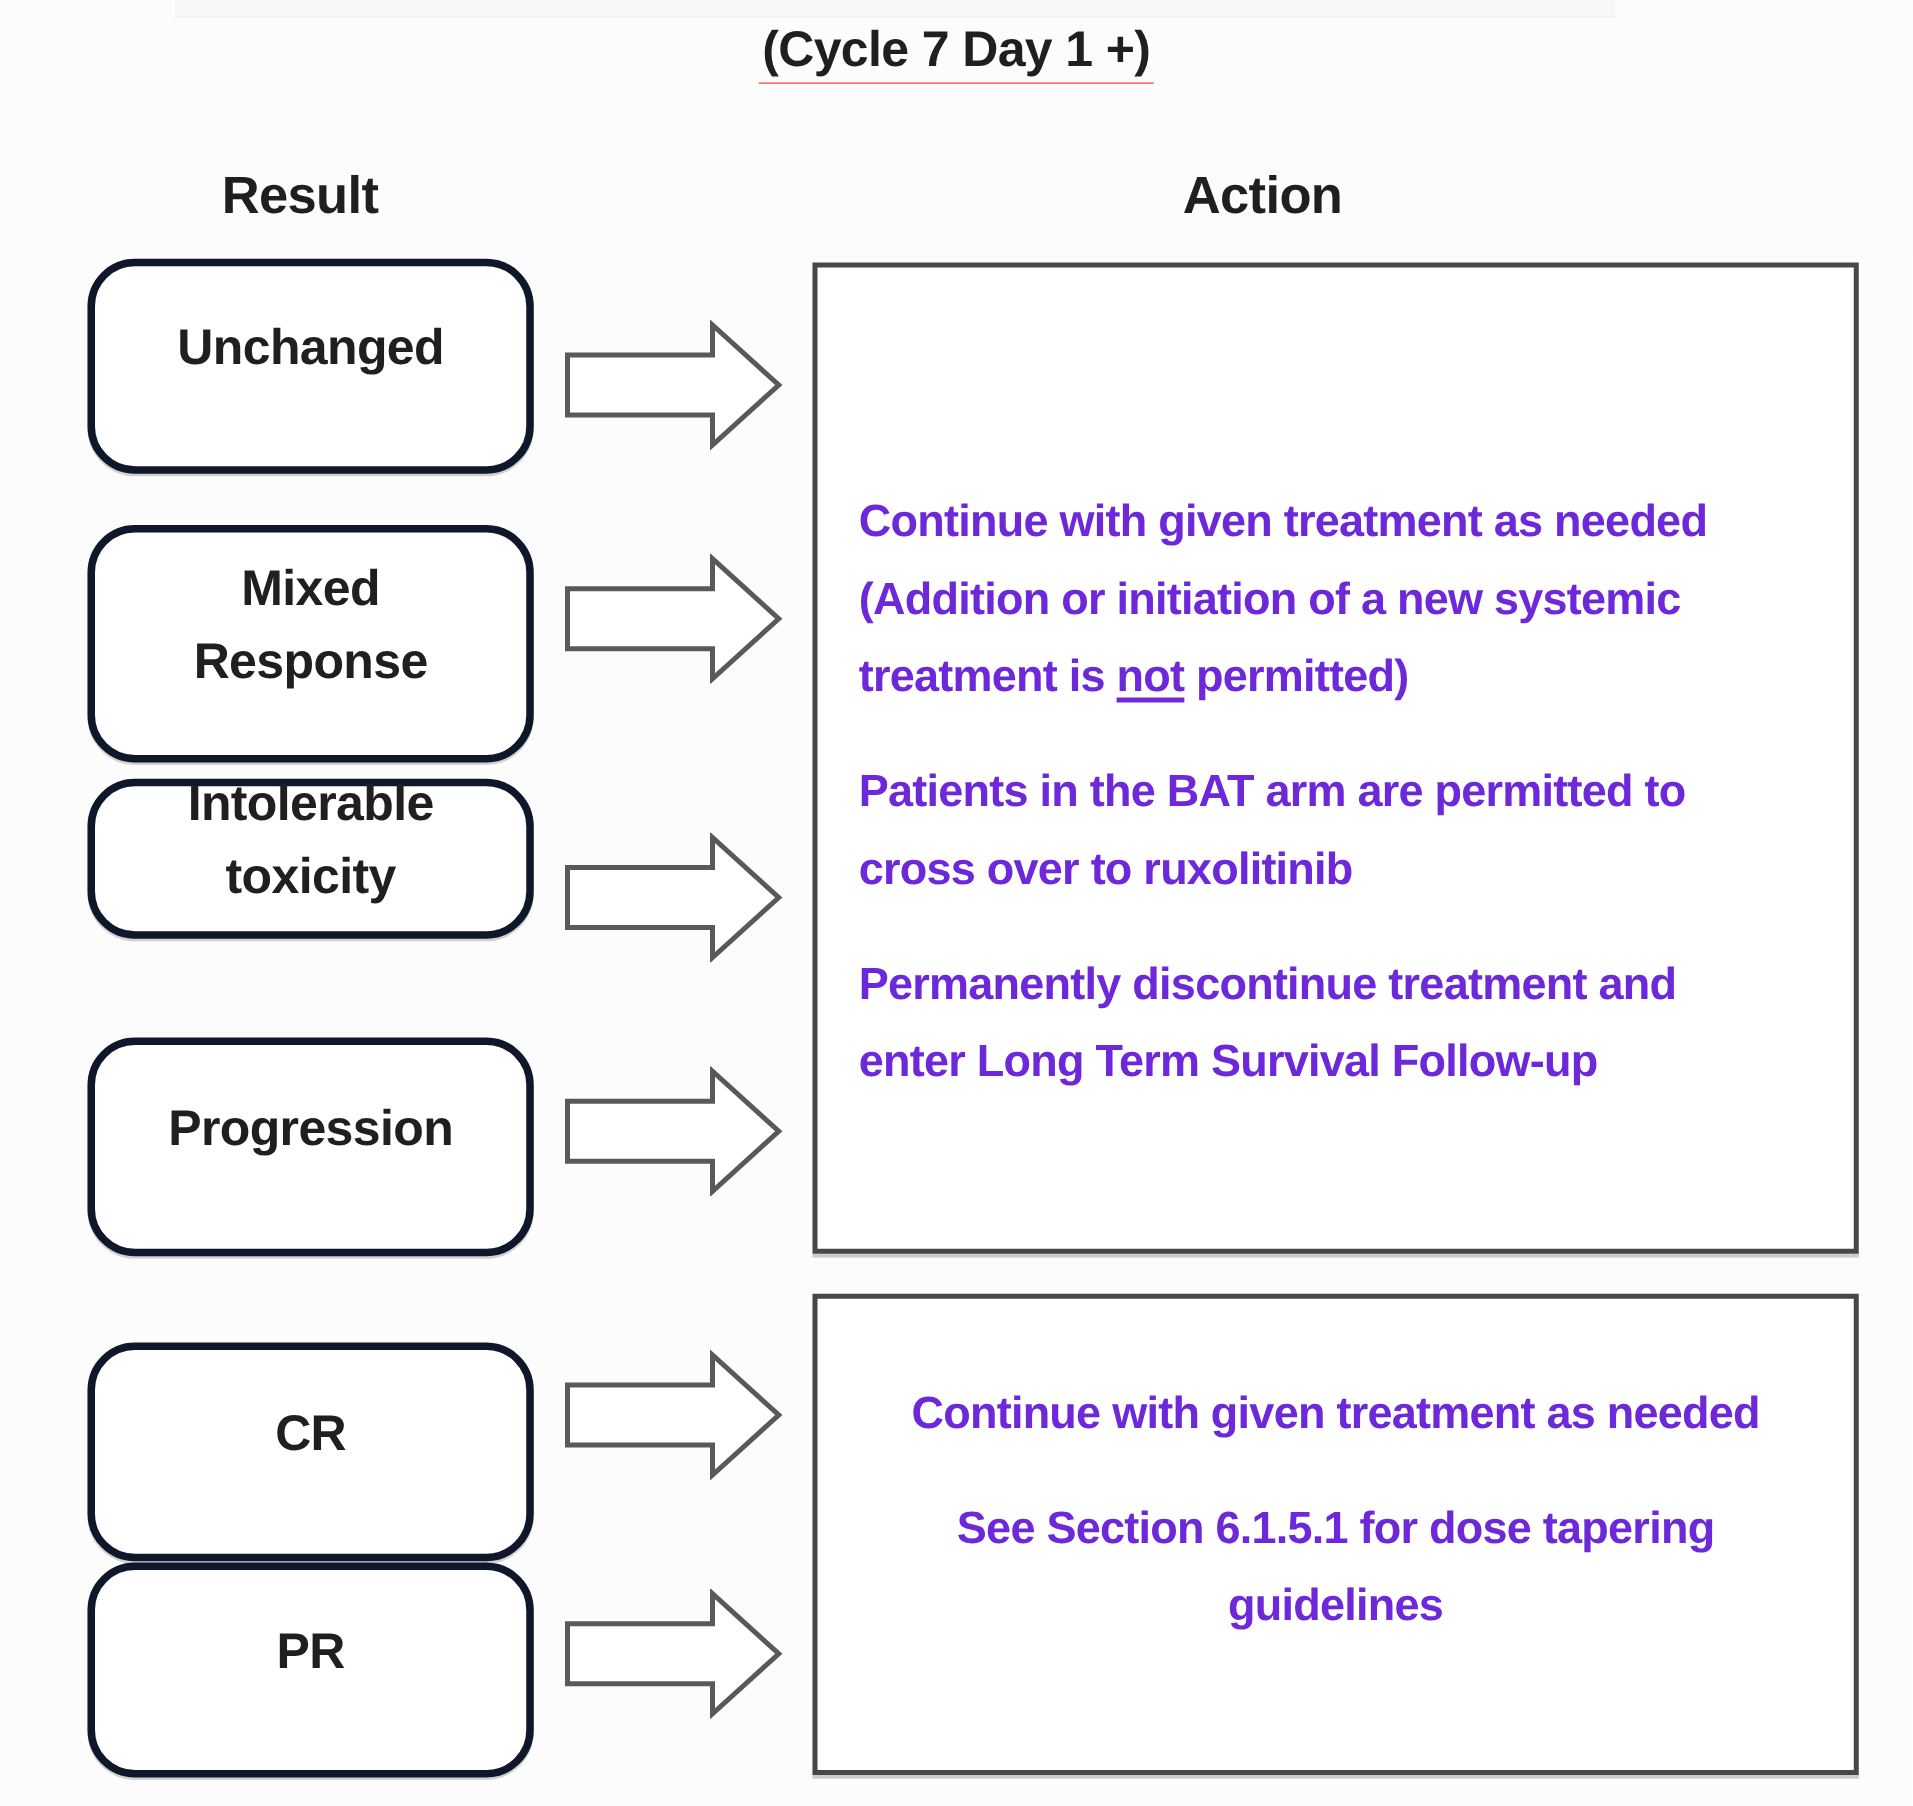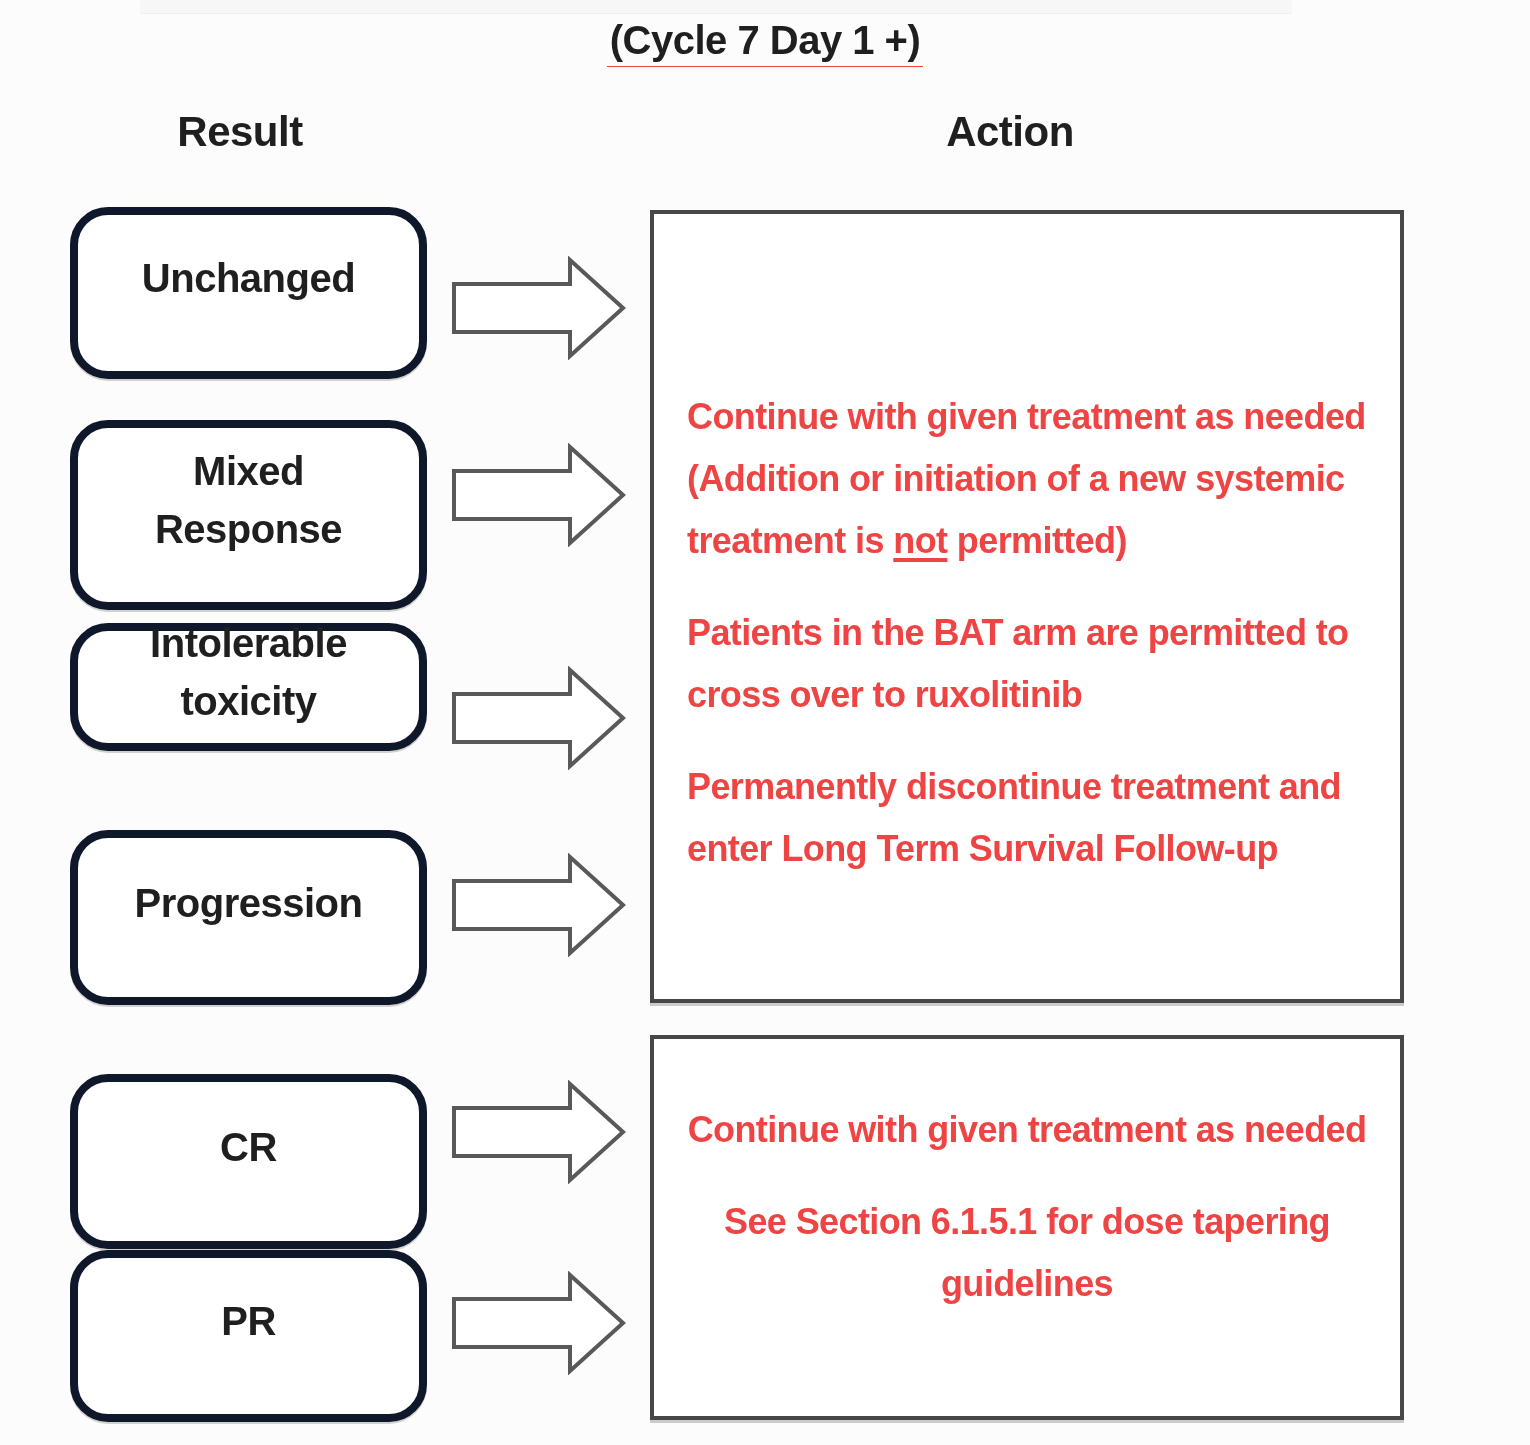--- a/index.html
+++ b/index.html
@@ -32,37 +32,37 @@
     font-weight: bold;
     letter-spacing: -0.5px;
   }
   .fig-title .underlined {
     display: inline-block;
     border-bottom: 1px solid #ef4444;
     padding: 0 3px 3px 3px;
   }
   .col-header {
     position: absolute;
-    top: 108px;
+    top: 132px;
     width: 260px;
     text-align: center;
     font-size: 42px;
     font-weight: bold;
     letter-spacing: -0.5px;
   }
   .col-header.result { left: 110px; }
   .col-header.action { left: 880px; }
 
   .result-box {
     position: absolute;
     left: 70px;
     width: 357px;
     box-sizing: border-box;
     background: #ffffff;
-    border: 8px solid #0f172a;
+    border: 6px solid #0f172a;
     border-radius: 38px;
     display: flex;
     align-items: center;
     justify-content: center;
     text-align: center;
     padding: 0 28px 30px 28px;
     font-size: 40px;
     font-weight: bold;
     line-height: 58px;
     letter-spacing: -0.5px;
@@ -84,30 +84,30 @@
   .ar-1 { top: 256px; }
   .ar-2 { top: 443px; }
   .ar-3 { top: 666px; }
   .ar-4 { top: 853px; }
   .ar-5 { top: 1080px; }
   .ar-6 { top: 1271px; }
 
   .action-box {
     position: absolute;
     left: 650px;
-    width: 754px;
+    width: 837px;
     box-sizing: border-box;
     background: #ffffff;
     border: 4px solid #474747;
     box-shadow: 0 3px 0 rgba(130,130,130,0.4);
     font-size: 36px;
     font-weight: bold;
     line-height: 62px;
     letter-spacing: -0.6px;
-    color: #ef4444;
+    color: #6d28d9;
   }
   .action-box-1 {
     top: 210px;
     height: 793px;
     padding: 172px 10px 0 33px;
   }
   .action-box-2 {
     top: 1035px;
     height: 385px;
     padding: 60px 10px 0 10px;

